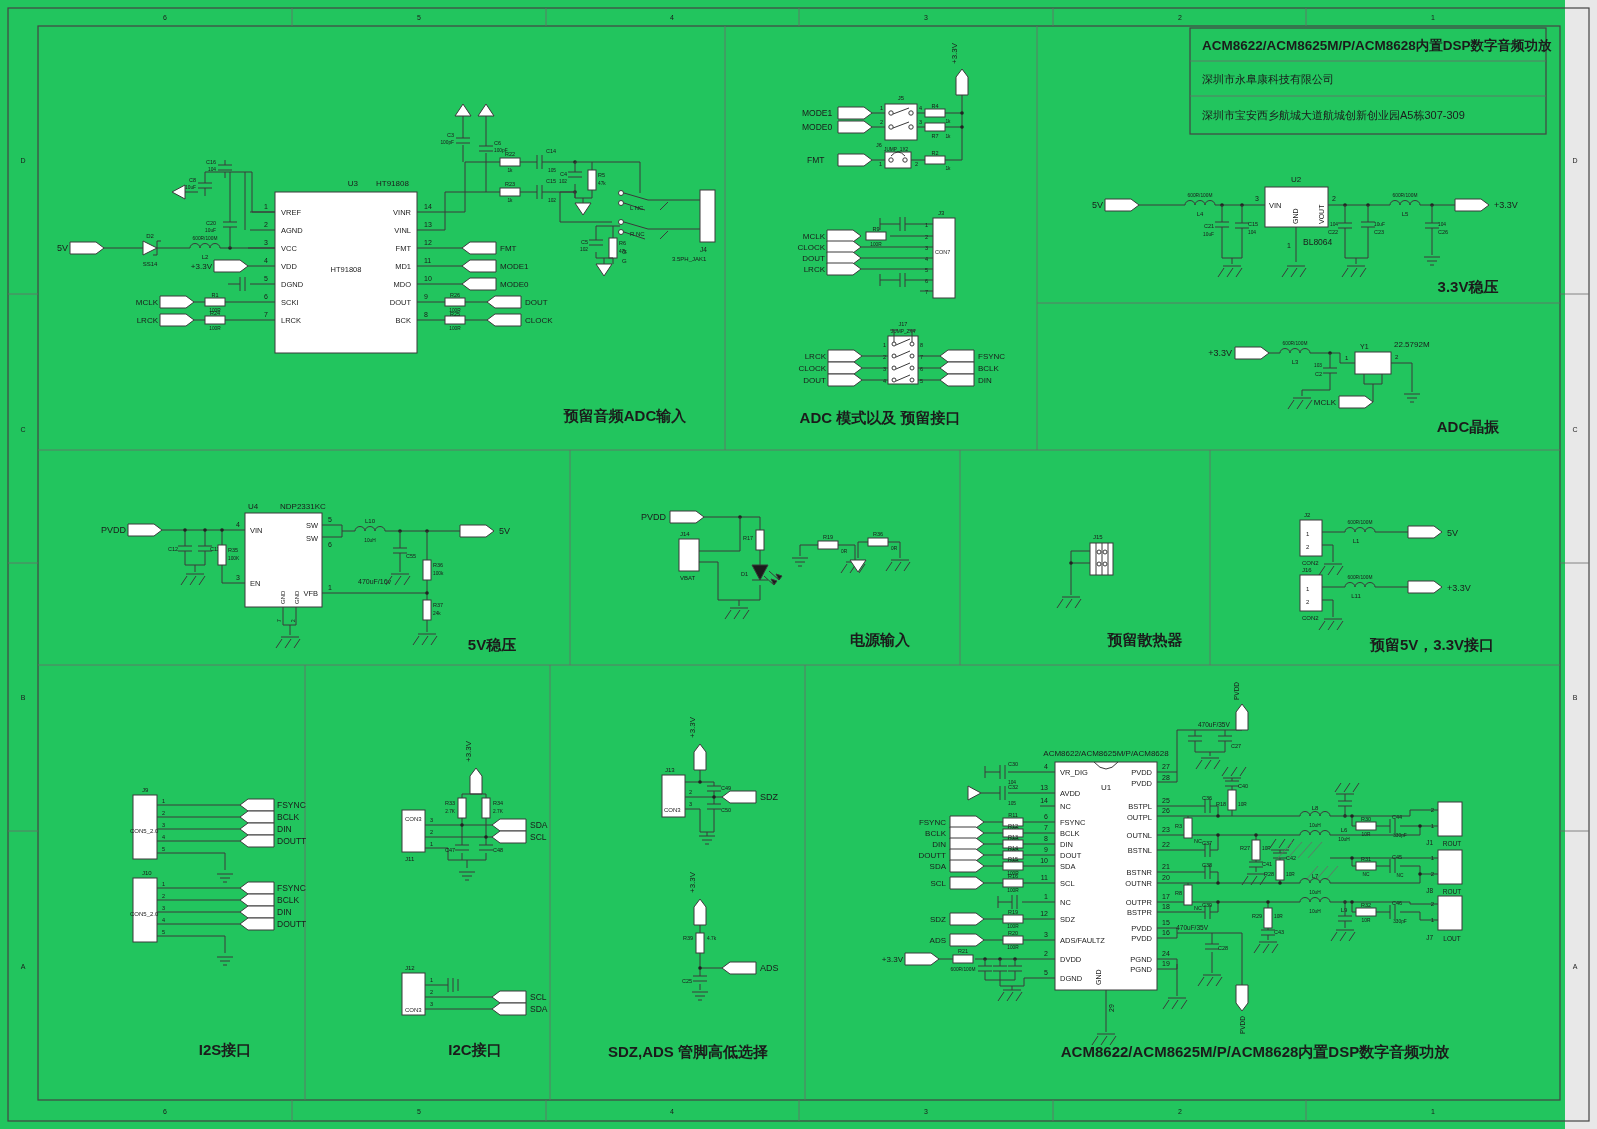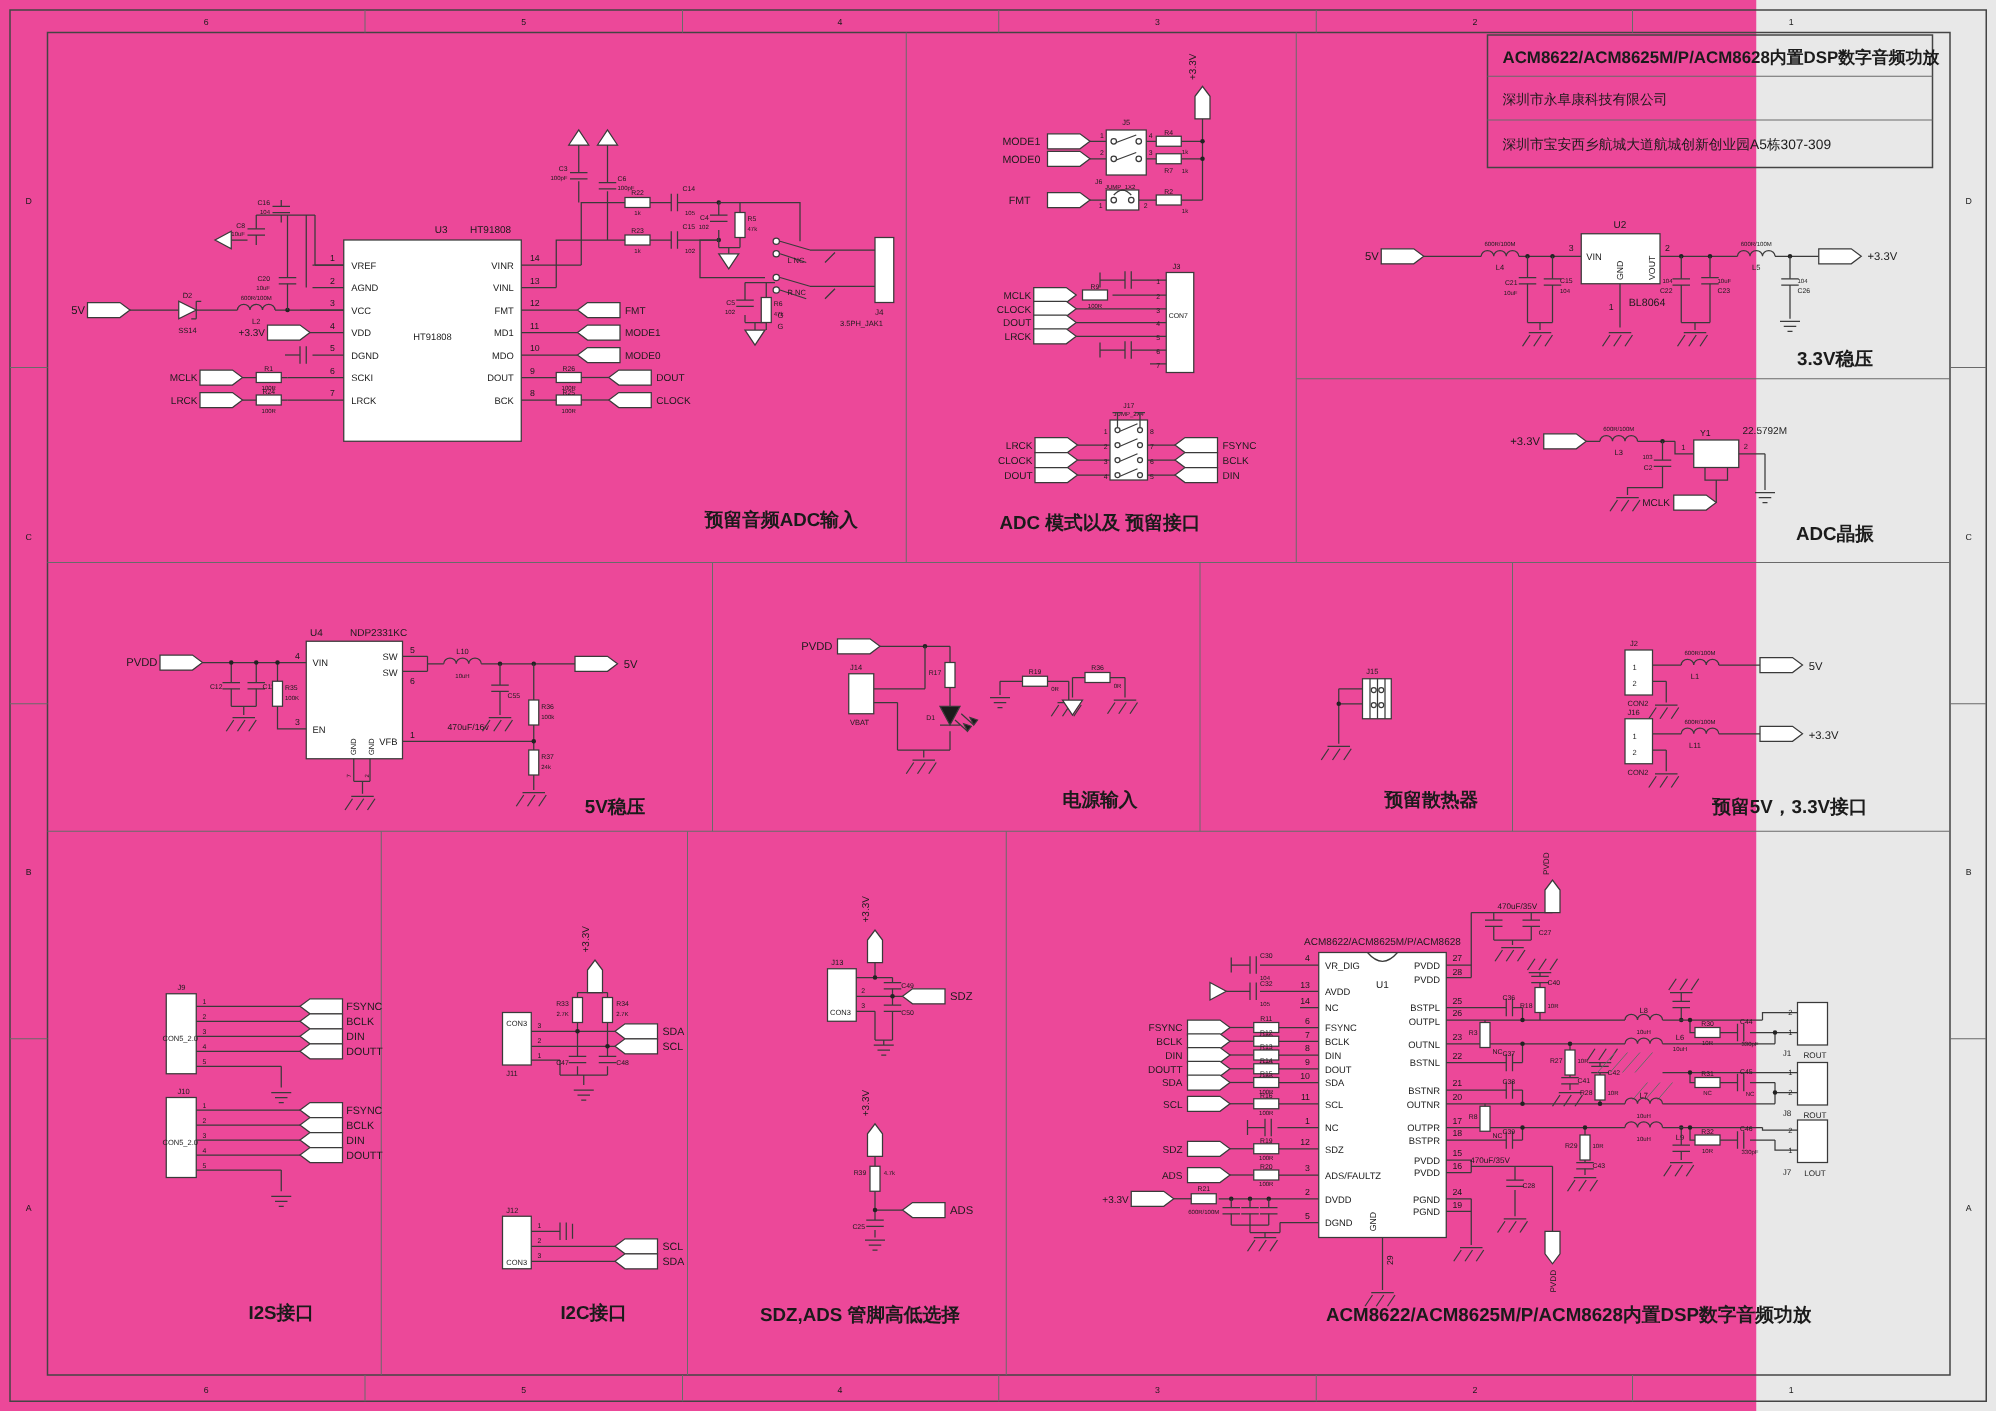--- a/index.html
+++ b/index.html
@@ -1,16 +1,16 @@
 <!DOCTYPE html>
 <html><head>
 <meta charset="utf-8">
 <style>
   html,body{margin:0;padding:0;background:#e8e8e8}
-  #sheet{position:relative;width:1405px;height:1129px;background:#ec4899;font-family:"Liberation Sans",sans-serif}
+  #sheet{position:relative;width:1565px;height:1129px;background:#22c55e;font-family:"Liberation Sans",sans-serif}
   svg{position:absolute;left:0;top:0}
   .wire{stroke:#3a3a3a;stroke-width:1;fill:none}
   .thin{stroke:#6a6a6a;stroke-width:0.8;fill:none}
   .frame{stroke:#444;stroke-width:1.2;fill:none}
   .sym{stroke:#3a3a3a;stroke-width:1;fill:#ffffff}
   .blk{stroke:#3a3a3a;stroke-width:1;fill:#1b1b1b}
   .nd{fill:#222;stroke:none}
   text{fill:#1b1b1b;stroke:none;font-family:"Liberation Sans",sans-serif}
   .t5{font-size:4.8px}.t55{font-size:5.5px}.t6{font-size:6px}.t65{font-size:6.5px}
   .t7{font-size:7px}.t75{font-size:7.5px}.t8{font-size:8px}.t85{font-size:8.5px}

